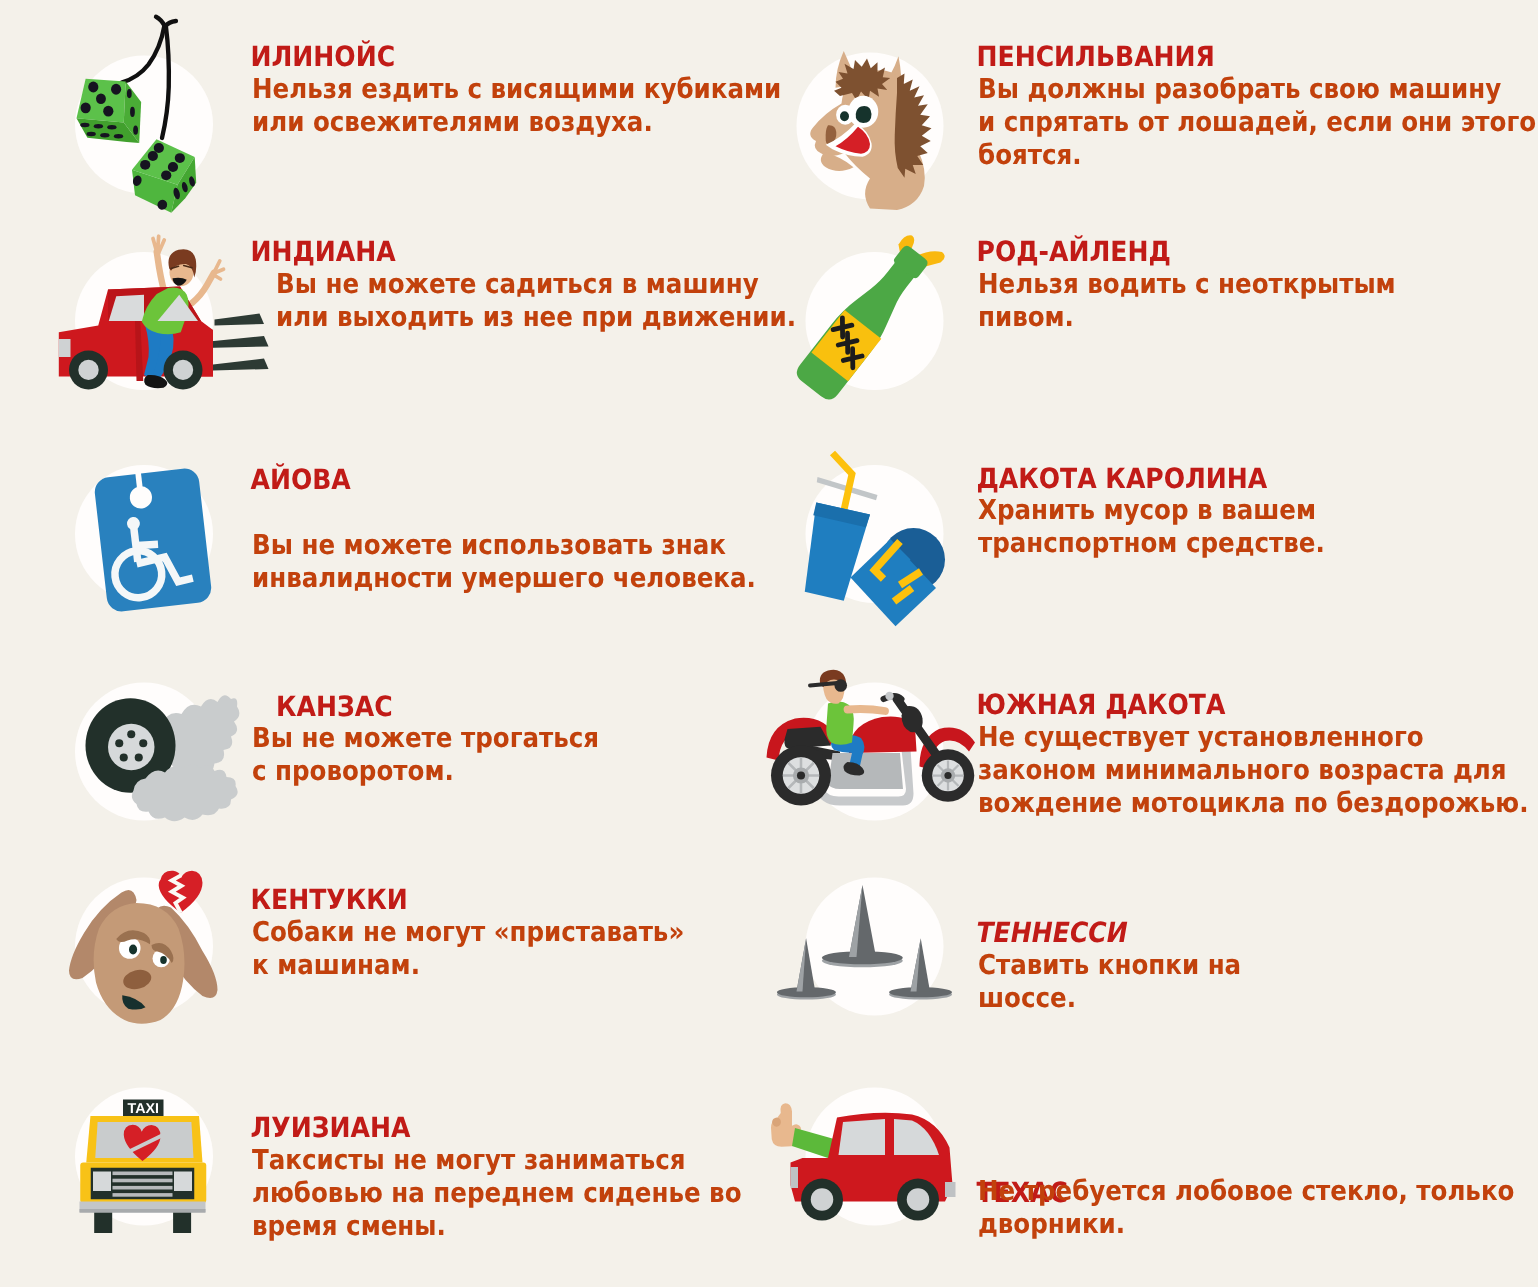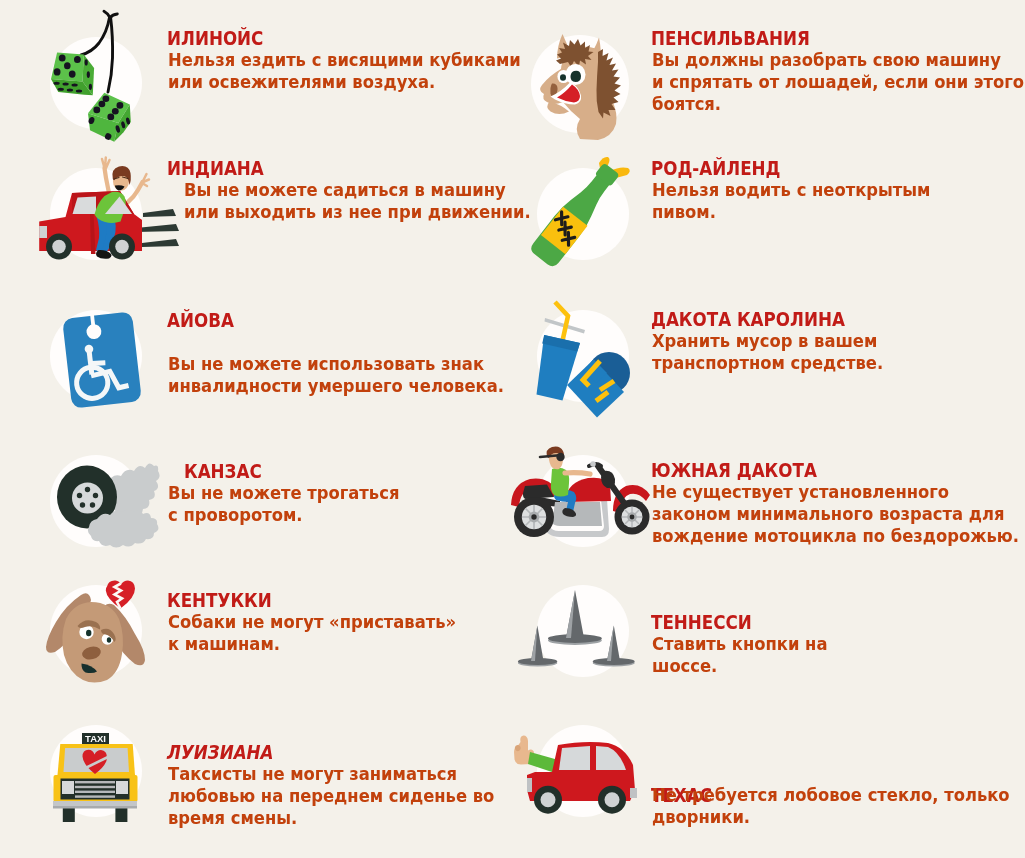--- a/index.html
+++ b/index.html
@@ -309,21 +309,21 @@
         <path d="M613.8 625.5 L607 661 L620 661 Z" fill="#64686B"></path>
         <path d="M613.8 625.5 L611 661 L607 661 Z" fill="#9EA2A5"></path>
       </g>
       <g>
         <ellipse cx="574.9" cy="640.5" rx="27" ry="4.4" fill="#9EA2A5"></ellipse>
         <ellipse cx="574.9" cy="638.5" rx="27" ry="4.4" fill="#64686B"></ellipse>
         <path d="M575 590 L566 638 L584 638 Z" fill="#64686B"></path>
         <path d="M575 590 L571 638 L566 638 Z" fill="#9EA2A5"></path>
       </g>
     </svg>
-    <div class="title" style="left:651px;top:614px;">ТЕННЕССИ</div>
+    <div class="title" style="left:651px;top:614px;font-style:italic;">ТЕННЕССИ</div>
     <div class="body" style="left:652px;top:633px;">Ставить кнопки на
 шоссе.</div>
   </div>
 
   <div class="entry">
     <div class="disc" style="left:50px;top:725px;width:92px;height:92px;"></div>
     <svg class="art" style="left:40px;top:720px;" width="160" height="120" viewBox="40 720 160 120">
       <rect x="62.8" y="806" width="12" height="16" fill="#22302A"></rect>
       <rect x="115.4" y="806" width="12" height="16" fill="#22302A"></rect>
       <rect x="82" y="733" width="27" height="11" fill="#22302A"></rect>
@@ -338,21 +338,21 @@
         <rect x="75" y="781" width="40" height="2.4"></rect>
         <rect x="75" y="785.8" width="40" height="2.4"></rect>
         <rect x="75" y="790.6" width="40" height="2.4"></rect>
         <rect x="75" y="795.4" width="40" height="2.4"></rect>
       </g>
       <rect x="53" y="801" width="84" height="7" fill="#C3C6C8"></rect>
       <rect x="53" y="806" width="84" height="2.5" fill="#A8ABAD"></rect>
       <path d="M82.5 756.5 Q82.5 750 88.5 749.8 Q93 750 94.5 754.5 Q96.5 750 101 750 Q107 750.5 107 757.5 Q107 765 95 774 Q83 764.5 82.5 756.5 Z" fill="#D51F26"></path>
       <path d="M86.5 767.5 L108 757" stroke="#C9CCCD" stroke-width="2.6" fill="none"></path>
     </svg>
-    <div class="title" style="left:167px;top:743.5px;font-style:italic;">ЛУИЗИАНА</div>
+    <div class="title" style="left:167px;top:743.5px;">ЛУИЗИАНА</div>
     <div class="body" style="left:168px;top:762.5px;">Таксисты не могут заниматься
 любовью на переднем сиденье во
 время смены.</div>
   </div>
 
   <div class="entry">
     <div class="disc" style="left:537px;top:725px;width:92px;height:92px;"></div>
     <svg class="art" style="left:505px;top:725px;" width="160" height="120" viewBox="505 725 160 120">
       <path d="M520.5 742 Q519.5 736 523.5 735.5 Q527.5 735.5 528 741 L528 750.5 Q531 748.5 533 750.5 Q535 752.5 533 754.5 Q535 756 533.5 758 Q535 759.5 533 761 Q534 763 531 764 L521 764.5 Q515.5 764.5 514.5 759.5 L514 752 Q514 747 518 745.5 Q519 744 520.5 742 Z" fill="#E8B88E"></path>
       <path d="M515.5 750 Q514 748 515.5 746 Q518 744 520 746 Q521.5 748.5 519.5 750.5 Q517 752 515.5 750 Z" fill="#D9A478"></path>

